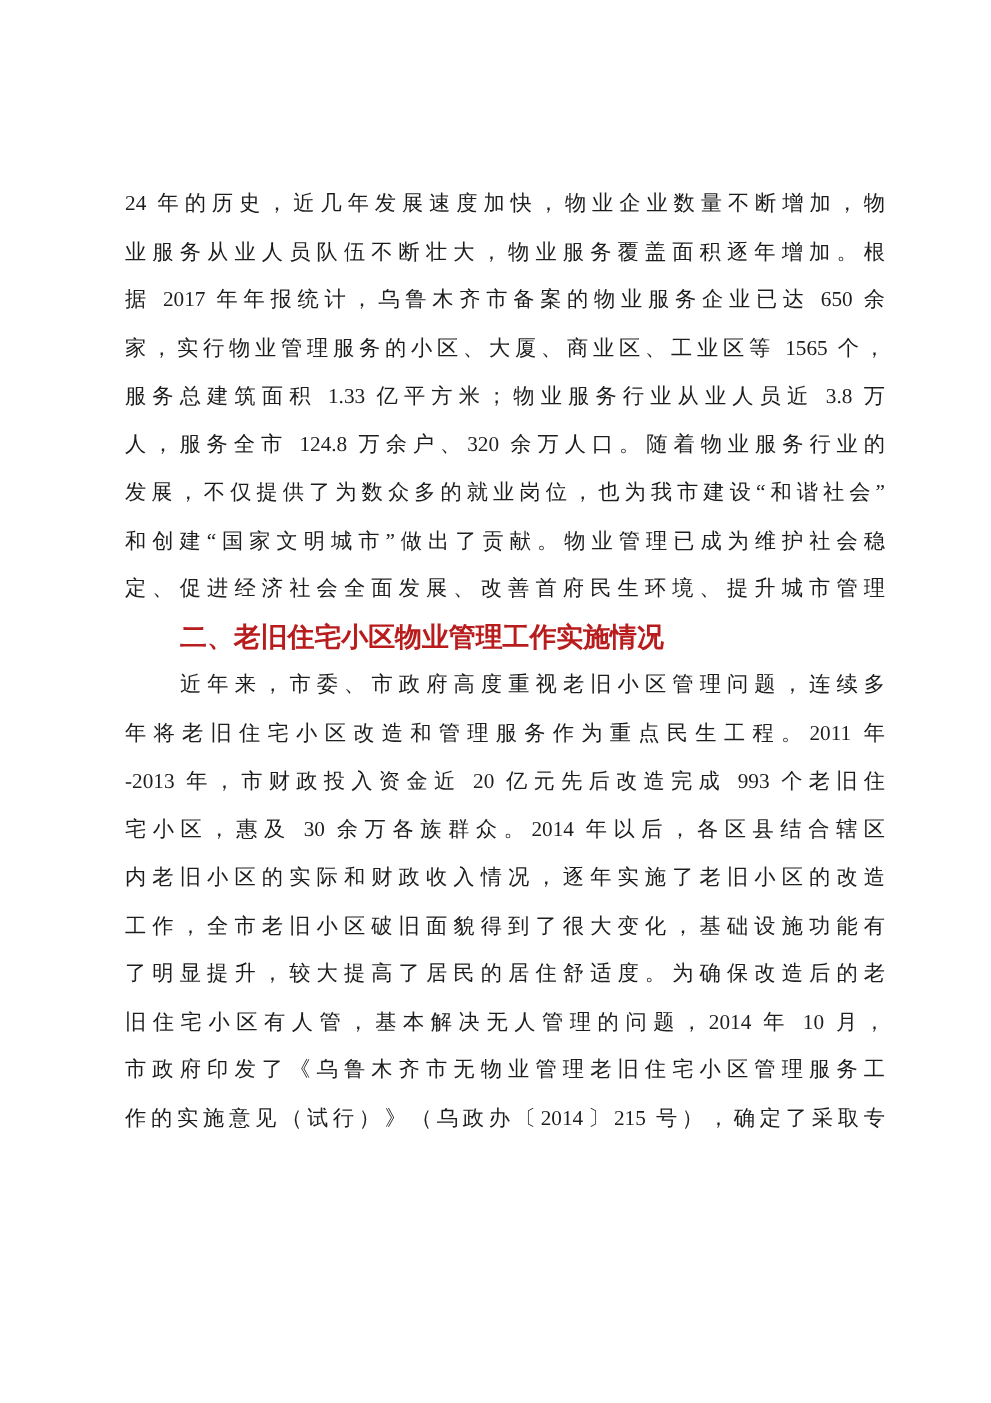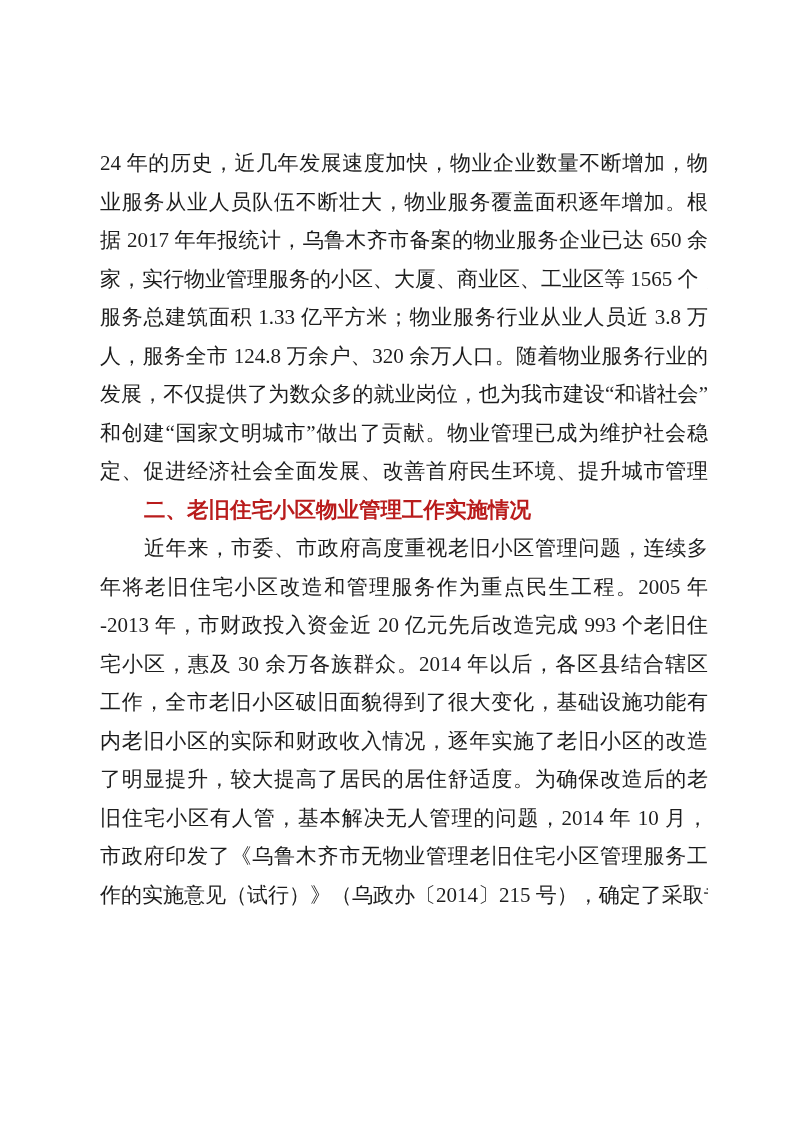--- a/index.html
+++ b/index.html
@@ -18,21 +18,21 @@
   }
   .content {
     position: absolute;
     left: 100px;
     top: 144px;
     width: 608px;
   }
   .ln {
     height: 38.5px;
     line-height: 38.5px;
-    font-size: 21px;
+    font-size: 17px;
     overflow: hidden;
     text-align: justify;
     text-align-last: justify;
     white-space: nowrap;
   }
   .ln.short {
     text-align: left;
     text-align-last: left;
   }
   .ln.indent {
@@ -58,23 +58,23 @@
     <div class="ln">业服务从业人员队伍不断壮大，物业服务覆盖面积逐年增加。根</div>
     <div class="ln">据 2017 年年报统计，乌鲁木齐市备案的物业服务企业已达 650 余</div>
     <div class="ln">家，实行物业管理服务的小区、大厦、商业区、工业区等 1565 个，</div>
     <div class="ln">服务总建筑面积 1.33 亿平方米；物业服务行业从业人员近 3.8 万</div>
     <div class="ln">人，服务全市 124.8 万余户、320 余万人口。随着物业服务行业的</div>
     <div class="ln">发展，不仅提供了为数众多的就业岗位，也为我市建设“和谐社会”</div>
     <div class="ln">和创建“国家文明城市”做出了贡献。物业管理已成为维护社会稳</div>
     <div class="ln">定、促进经济社会全面发展、改善首府民生环境、提升城市管理</div>
     <div class="ln heading">二、老旧住宅小区物业管理工作实施情况</div>
     <div class="ln indent">近年来，市委、市政府高度重视老旧小区管理问题，连续多</div>
-    <div class="ln">年将老旧住宅小区改造和管理服务作为重点民生工程。2005 年</div>
+    <div class="ln">年将老旧住宅小区改造和管理服务作为重点民生工程。2011 年</div>
     <div class="ln">-2013 年，市财政投入资金近 20 亿元先后改造完成 993 个老旧住</div>
     <div class="ln">宅小区，惠及 30 余万各族群众。2014 年以后，各区县结合辖区</div>
+    <div class="ln">内老旧小区的实际和财政收入情况，逐年实施了老旧小区的改造</div>
     <div class="ln">工作，全市老旧小区破旧面貌得到了很大变化，基础设施功能有</div>
-    <div class="ln">内老旧小区的实际和财政收入情况，逐年实施了老旧小区的改造</div>
     <div class="ln">了明显提升，较大提高了居民的居住舒适度。为确保改造后的老</div>
     <div class="ln">旧住宅小区有人管，基本解决无人管理的问题，2014 年 10 月，</div>
     <div class="ln">市政府印发了《乌鲁木齐市无物业管理老旧住宅小区管理服务工</div>
     <div class="ln">作的实施意见（试行）》（乌政办〔2014〕215 号），确定了采取专</div>
   </div>
 </div>
 
 </body></html>

